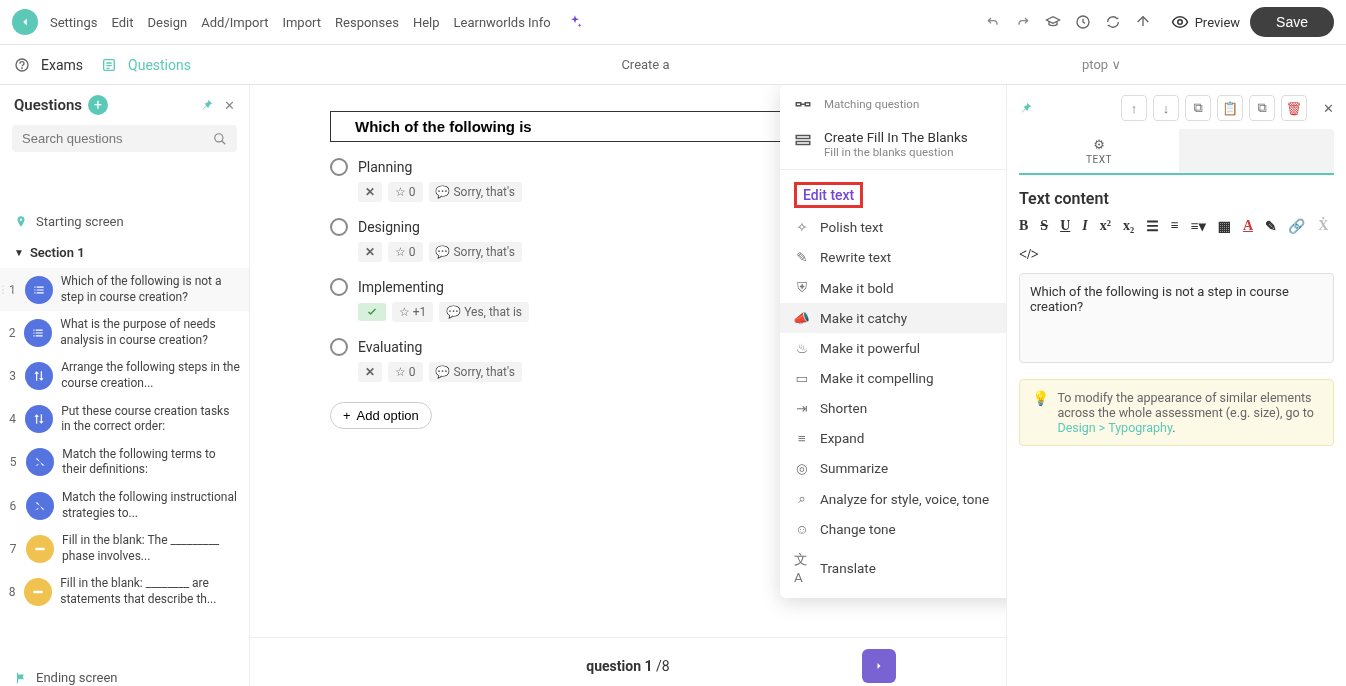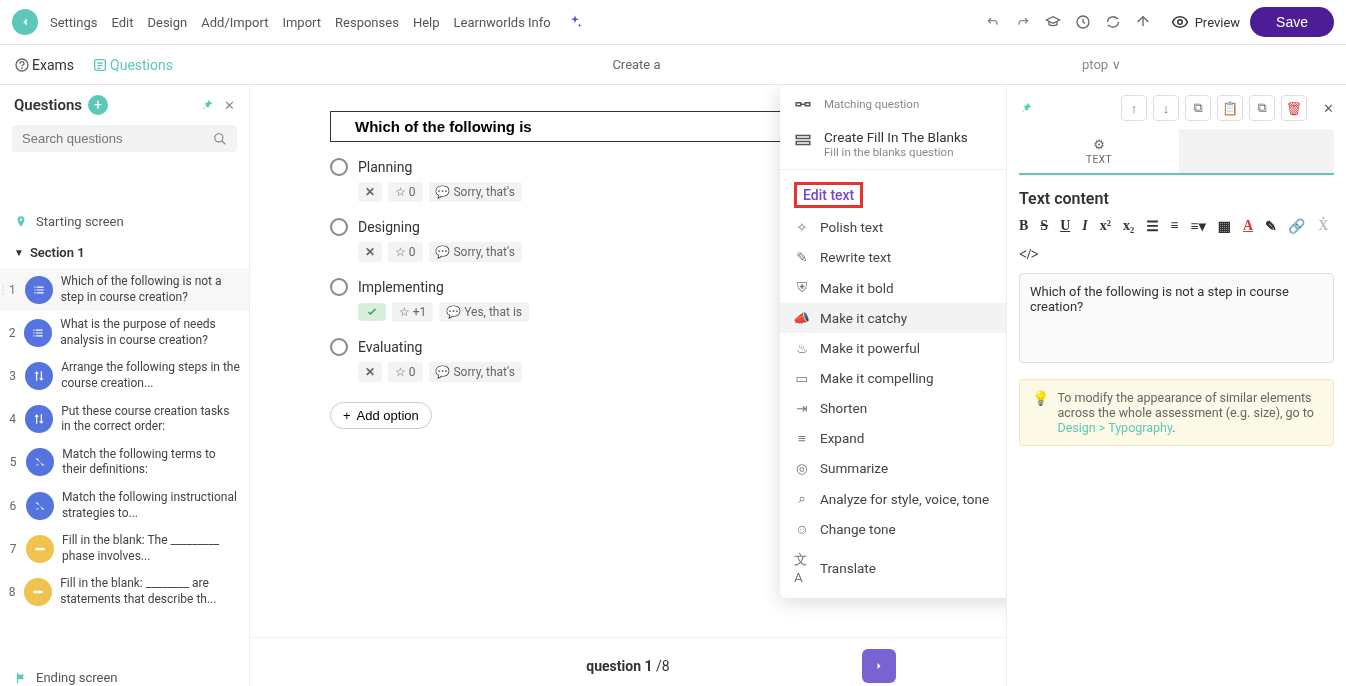--- a/index.html
+++ b/index.html
@@ -7,23 +7,23 @@
 .topbar{display:flex;align-items:center;height:45px;border-bottom:1px solid #e5e5e5;padding:0 12px;}
 .back-btn{width:26px;height:26px;border-radius:50%;background:#5cc9b8;display:flex;align-items:center;justify-content:center;margin-right:12px;cursor:pointer;}
 .back-btn svg{width:14px;height:14px;fill:#fff;}
 .menu{display:flex;gap:14px;}
 .menu-item{color:#555;cursor:pointer;font-size:13px;}
 .ai-btn{margin-left:16px;cursor:pointer;}
 .spacer{flex:1;}
 .top-icons{display:flex;gap:14px;align-items:center;margin:0 20px;}
 .top-icons .ic{color:#888;cursor:pointer;}
 .preview-btn{display:flex;align-items:center;gap:6px;color:#333;cursor:pointer;margin-right:10px;}
-.save-btn{background:#4c1d95;color:#fff;border:none;border-radius:18px;padding:7px 26px;font-size:14px;cursor:pointer;}
+.save-btn{background:#404040;color:#fff;border:none;border-radius:18px;padding:7px 26px;font-size:14px;cursor:pointer;}
 .subbar{display:flex;align-items:center;height:40px;border-bottom:1px solid #e5e5e5;padding:0 14px;}
-.subbar .tab{display:flex;align-items:center;gap:2px;margin-right:18px;cursor:pointer;font-size:14px;}
+.subbar .tab{display:flex;align-items:center;gap:11px;margin-right:18px;cursor:pointer;font-size:14px;}
 .subbar .tab.active{color:#5cc9b8;}
 .subbar .center{flex:1;text-align:center;color:#666;}
 .main{display:flex;height:calc(100% - 78px);}
 .sidebar{width:250px;border-right:1px solid #eee;display:flex;flex-direction:column;position:relative;}
 .side-head{display:flex;align-items:center;padding:10px 14px;}
 .side-title{font-size:15px;font-weight:600;color:#333;}
 .add-circle{width:20px;height:20px;border-radius:50%;background:#5cc9b8;color:#fff;display:flex;align-items:center;justify-content:center;margin-left:6px;font-size:14px;cursor:pointer;}
 .side-head-icons{margin-left:auto;display:flex;gap:10px;color:#888;}
 .search-box{margin:0 12px 10px;background:#f3f3f3;border-radius:4px;display:flex;align-items:center;padding:6px 10px;}
 .search-box input{flex:1;border:none;background:transparent;outline:none;font-size:13px;}

